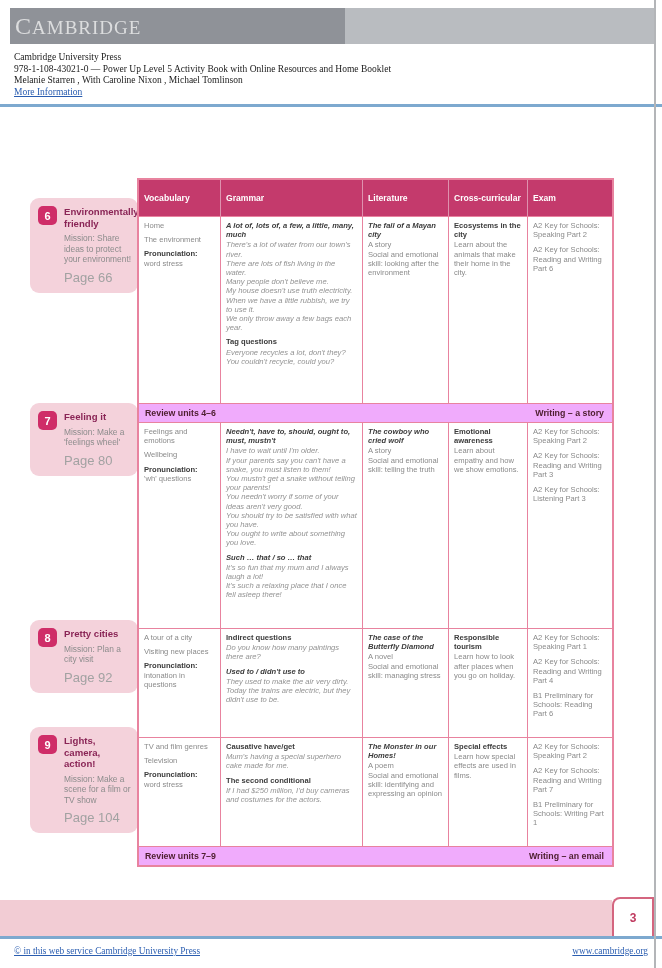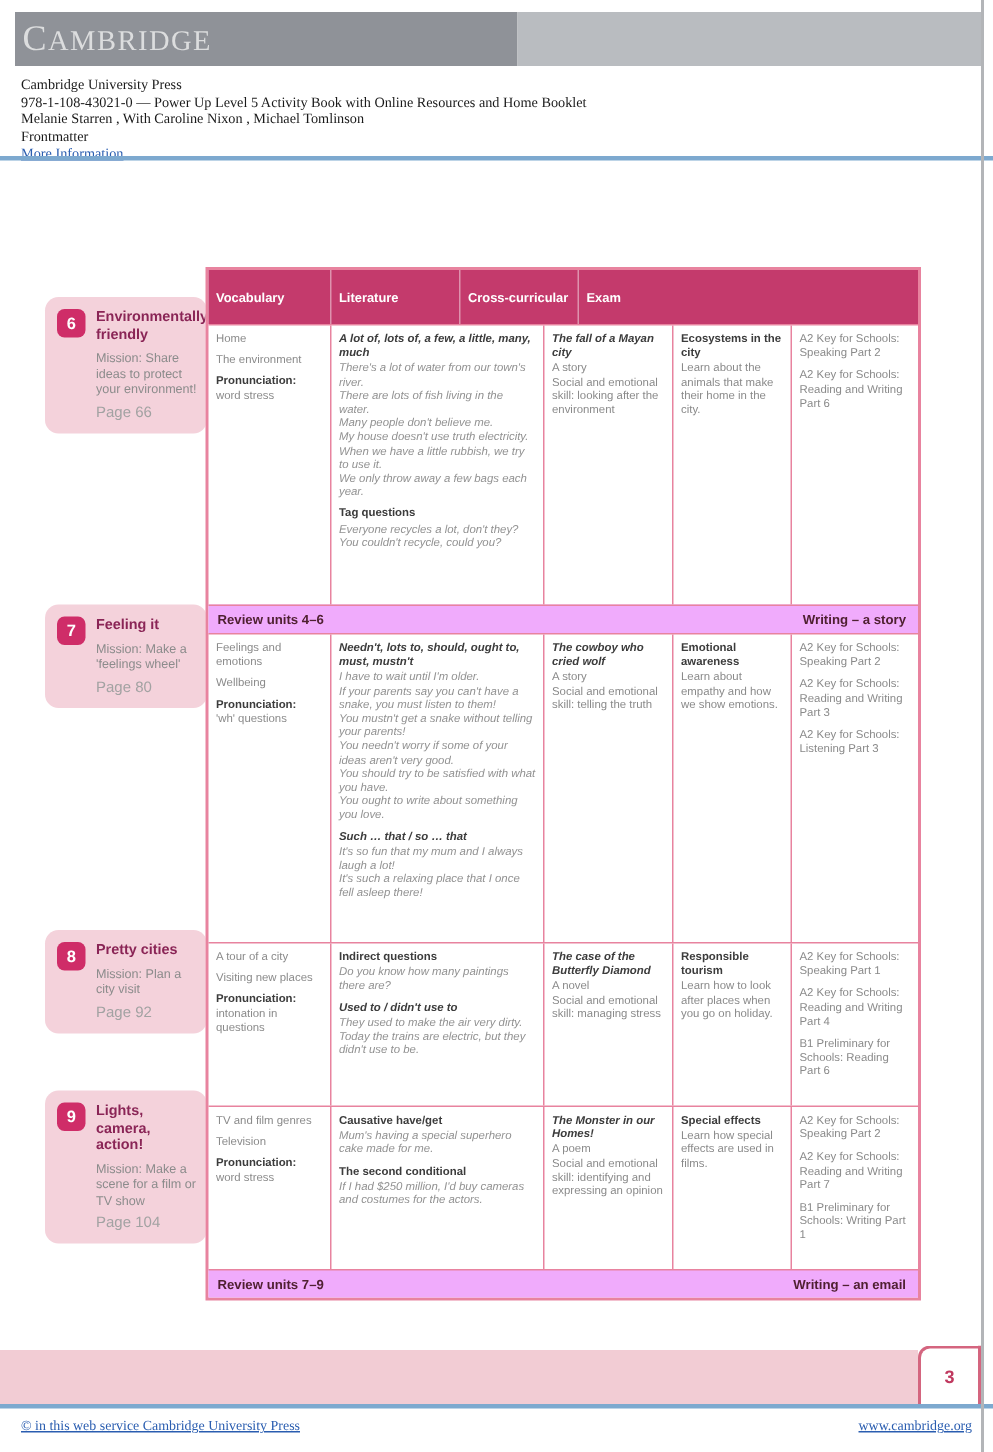--- a/index.html
+++ b/index.html
@@ -17,21 +17,21 @@
   
   .bib { position:absolute; top:52px; left:14px; right:8px; font-family:"Liberation Serif", serif; font-size:9.5px; line-height:11.5px; color:#1a1a1a; }
   .bib .link { color:#2a5db0; text-decoration:underline; cursor:pointer; }
   .top-rule { position:absolute; top:104px; left:0; width:662px; height:3px; background:#7da9cf; }
 
   
   .unit-block { position:absolute; left:30px; width:108px; background:#f4d2db; border-radius:9px; padding:8px 6px 8px 34px; }
   .unit-badge { position:absolute; left:8px; top:8px; width:19px; height:19px; background:#cf2d68; border-radius:5px; color:#ffffff; font-weight:bold; font-size:11px; display:flex; align-items:center; justify-content:center; }
   .unit-title { font-weight:bold; font-size:9.6px; line-height:11.5px; color:#8a2556; margin-bottom:4px; }
   .unit-mission { font-size:8.4px; line-height:10.5px; color:#8c8c8c; margin-bottom:5px; }
-  .unit-page { font-size:10px; color:#a2a2a2; }
+  .unit-page { font-size:13px; color:#a2a2a2; }
 
   
   .tbl { position:absolute; left:137px; top:178px; width:477px; border:2px solid #e8839f; background:#ffffff; }
   .t-row { display:flex; }
   .t-row + .t-row { border-top:1.5px solid #e8839f; }
   .t-head { background:#c43a6c; height:36px; }
   .t-head .hcell { color:#ffffff; font-weight:bold; font-size:8.6px; display:flex; align-items:center; padding:0 5px; }
   .t-head .hcell + .hcell { border-left:1.5px solid rgba(255,255,255,.45); }
   .cell { padding:4px 5px 4px 5px; font-size:7.6px; line-height:9.2px; color:#8a8a8a; }
   .cell + .cell { border-left:1.5px solid #e8839f; }
@@ -70,21 +70,20 @@
     <div class="banner-dark">
       <span class="logo-text">CAMBRIDGE</span>
     </div>
     <div class="banner-light"></div>
   </div>
 
   <div class="bib">
     <div>Cambridge University Press</div>
     <div>978-1-108-43021-0 — Power Up Level 5 Activity Book with Online Resources and Home Booklet</div>
     <div>Melanie Starren , With Caroline Nixon , Michael Tomlinson</div>
-    <div>Frontmatter</div>
     <div><span class="link">More Information</span></div>
   </div>
   <div class="top-rule"></div>
 
   <div class="unit-block" style="top:198px;">
     <div class="unit-badge">6</div>
     <div class="unit-title">Environmentally friendly</div>
     <div class="unit-mission">Mission: Share ideas to protect your environment!</div>
     <div class="unit-page">Page 66</div>
   </div>
@@ -103,20 +102,21 @@
   <div class="unit-block" style="top:727px;">
     <div class="unit-badge">9</div>
     <div class="unit-title">Lights, camera, action!</div>
     <div class="unit-mission">Mission: Make a scene for a film or TV show</div>
     <div class="unit-page">Page 104</div>
   </div>
 
   <div class="tbl">
     <div class="t-row t-head">
       <div class="hcell c1">Vocabulary</div>
+      <div class="hcell c2">Grammar</div>
       <div class="hcell c3">Literature</div>
       <div class="hcell c4">Cross-curricular</div>
       <div class="hcell c5">Exam</div>
     </div>
 
     <div class="t-row r-u6">
       <div class="cell c1 cell-vocab">
           <p class="para s-p">Home</p>
           <p class="para s-p">The environment</p>
           <p class="para s-b">Pronunciation:</p>
@@ -155,21 +155,21 @@
     </div>
 
     <div class="t-row r-u7">
       <div class="cell c1 cell-vocab">
           <p class="para s-p">Feelings and emotions</p>
           <p class="para s-p">Wellbeing</p>
           <p class="para s-b">Pronunciation:</p>
           <p class="para s-p">'wh' questions</p>
         </div>
       <div class="cell c2 cell-grammar">
-          <p class="para s-bi">Needn't, lots to, should, ought to, must, mustn't</p>
+          <p class="para s-bi">Needn't, have to, should, ought to, must, mustn't</p>
           <p class="para s-i">I have to wait until I'm older.</p>
           <p class="para s-i">If your parents say you can't have a snake, you must listen to them!</p>
           <p class="para s-i">You mustn't get a snake without telling your parents!</p>
           <p class="para s-i">You needn't worry if some of your ideas aren't very good.</p>
           <p class="para s-i">You should try to be satisfied with what you have.</p>
           <p class="para s-i">You ought to write about something you love.</p>
           <p class="para s-bi">Such … that / so … that</p>
           <p class="para s-i">It's so fun that my mum and I always laugh a lot!</p>
           <p class="para s-i">It's such a relaxing place that I once fell asleep there!</p>
         </div>

